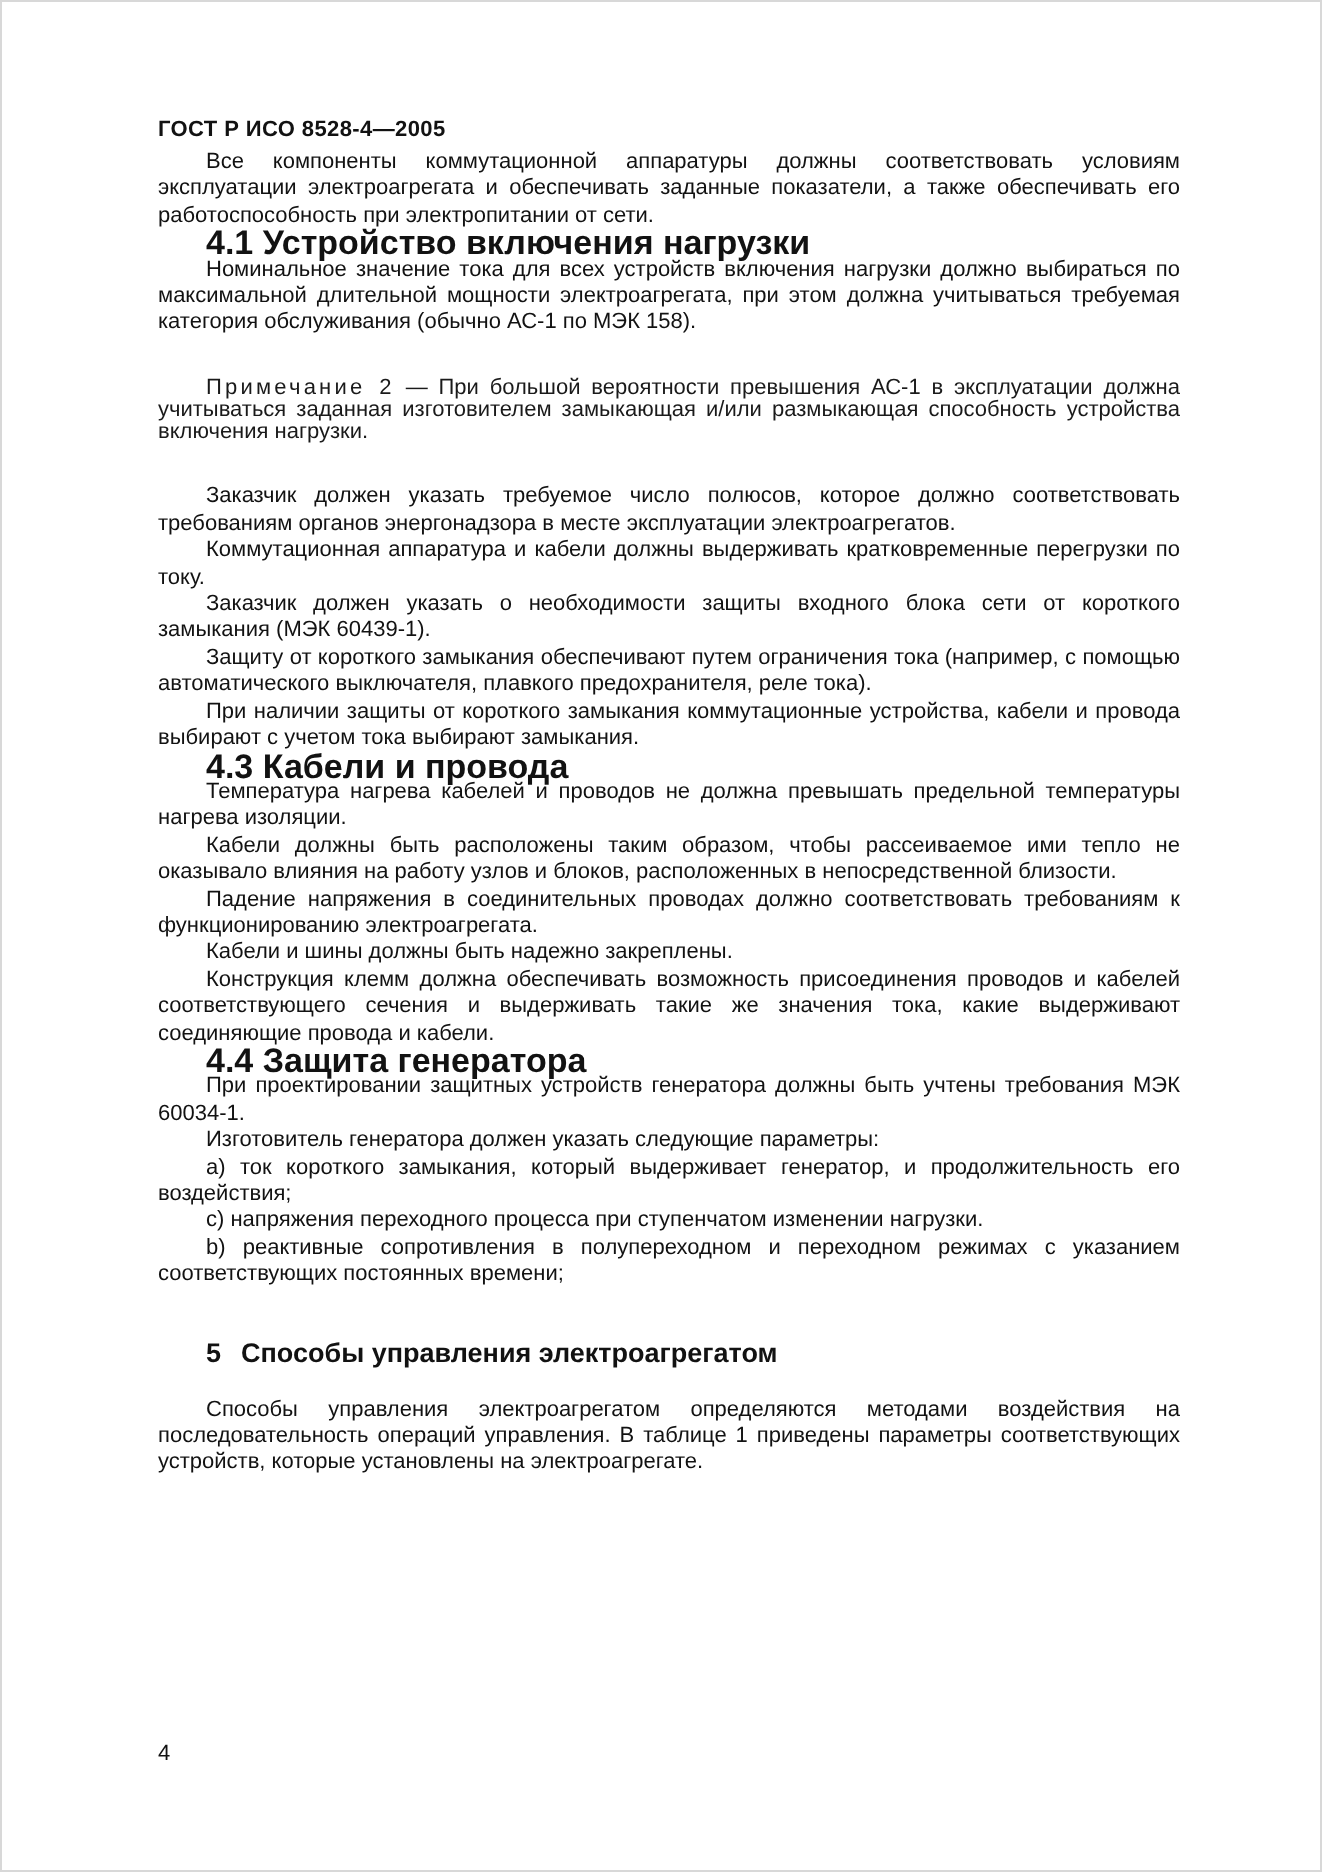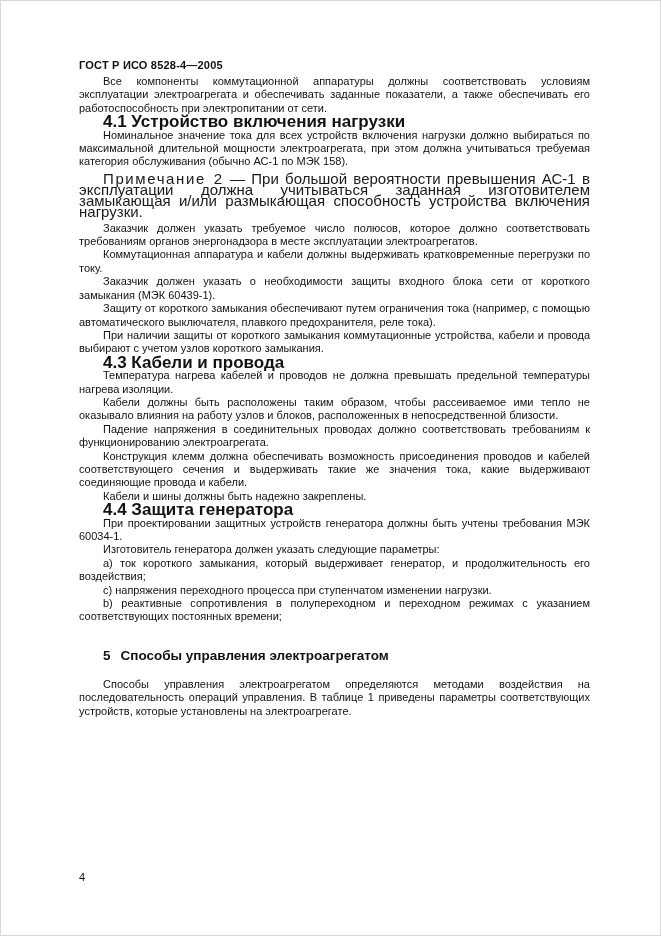--- a/index.html
+++ b/index.html
@@ -31,25 +31,25 @@
     text-align: justify;
     text-indent: 24px;
   }
   .heading {
     font-size: 17px;
     line-height: 13.4px;
     font-weight: bold;
     text-indent: 24px;
   }
   .note {
-    font-size: 15px;
+    font-size: 11px;
     line-height: 11.2px;
     text-align: justify;
     text-indent: 24px;
-    margin: 4px 0;
+    margin: 20px 0;
     color: #1a1a1a;
   }
   .note-label { letter-spacing: 1.6px; }
   .chapter {
     font-size: 13.5px;
     font-weight: bold;
     margin: 24px 0 15px 0;
     text-indent: 24px;
   }
   .chapter .chapter-num { margin-right: 10px; }
@@ -72,28 +72,28 @@
     <p class="para">Все компоненты коммутационной аппаратуры должны соответствовать условиям эксплуатации электроагрегата и обеспечивать заданные показатели, а также обеспечивать его работоспособность при электропитании от сети.</p>
 
     <p class="heading">4.1  Устройство включения нагрузки</p>
     <p class="para">Номинальное значение тока для всех устройств включения нагрузки должно выбираться по максимальной длительной мощности электроагрегата, при этом должна учитываться требуемая категория обслуживания (обычно АС-1 по МЭК 158).</p>
     <p class="note"><span class="note-label">Примечание 2</span> <span>— При большой вероятности превышения АС-1 в эксплуатации должна учитываться заданная изготовителем замыкающая и/или размыкающая способность устройства включения нагрузки.</span></p>
     <p class="para">Заказчик должен указать требуемое число полюсов, которое должно соответствовать требованиям органов энергонадзора в месте эксплуатации электроагрегатов.</p>
 
     <p class="para">Коммутационная аппаратура и кабели должны выдерживать кратковременные перегрузки по току.</p>
     <p class="para">Заказчик должен указать о необходимости защиты входного блока сети от короткого замыкания (МЭК 60439-1).</p>
     <p class="para">Защиту от короткого замыкания обеспечивают путем ограничения тока (например, с помощью автоматического выключателя, плавкого предохранителя, реле тока).</p>
-    <p class="para">При наличии защиты от короткого замыкания коммутационные устройства, кабели и провода выбирают с учетом узлов короткого замыкания.</p>
+    <p class="para">При наличии защиты от короткого замыкания коммутационные устройства, кабели и провода выбирают с учетом тока выбирают замыкания.</p>
 
     <p class="heading">4.3  Кабели и провода</p>
     <p class="para">Температура нагрева кабелей и проводов не должна превышать предельной температуры нагрева изоляции.</p>
     <p class="para">Кабели должны быть расположены таким образом, чтобы рассеиваемое ими тепло не оказывало влияния на работу узлов и блоков, расположенных в непосредственной близости.</p>
     <p class="para">Падение напряжения в соединительных проводах должно соответствовать требованиям к функционированию электроагрегата.</p>
+    <p class="para">Кабели и шины должны быть надежно закреплены.</p>
     <p class="para">Конструкция клемм должна обеспечивать возможность присоединения проводов и кабелей соответствующего сечения и выдерживать такие же значения тока, какие выдерживают соединяющие провода и кабели.</p>
-    <p class="para">Кабели и шины должны быть надежно закреплены.</p>
 
     <p class="heading">4.4  Защита генератора</p>
     <p class="para">При проектировании защитных устройств генератора должны быть учтены требования МЭК 60034-1.</p>
     <p class="para">Изготовитель генератора должен указать следующие параметры:</p>
     <p class="para">а) ток короткого замыкания, который выдерживает генератор, и продолжительность его воздействия;</p>
     <p class="para">с) напряжения переходного процесса при ступенчатом изменении нагрузки.</p>
     <p class="para">b) реактивные сопротивления в полупереходном и переходном режимах с указанием соответствующих постоянных времени;</p>
 
     <h2 class="chapter"><span class="chapter-num">5</span><span>Способы управления электроагрегатом</span></h2>
     <p class="para">Способы управления электроагрегатом определяются методами воздействия на последовательность операций управления. В таблице 1 приведены параметры соответствующих устройств, которые установлены на электроагрегате.</p>

